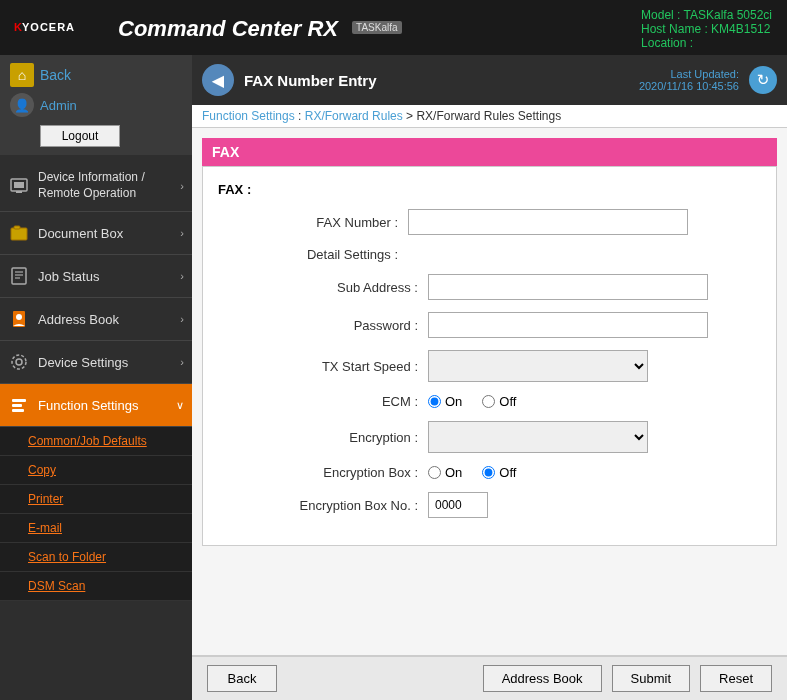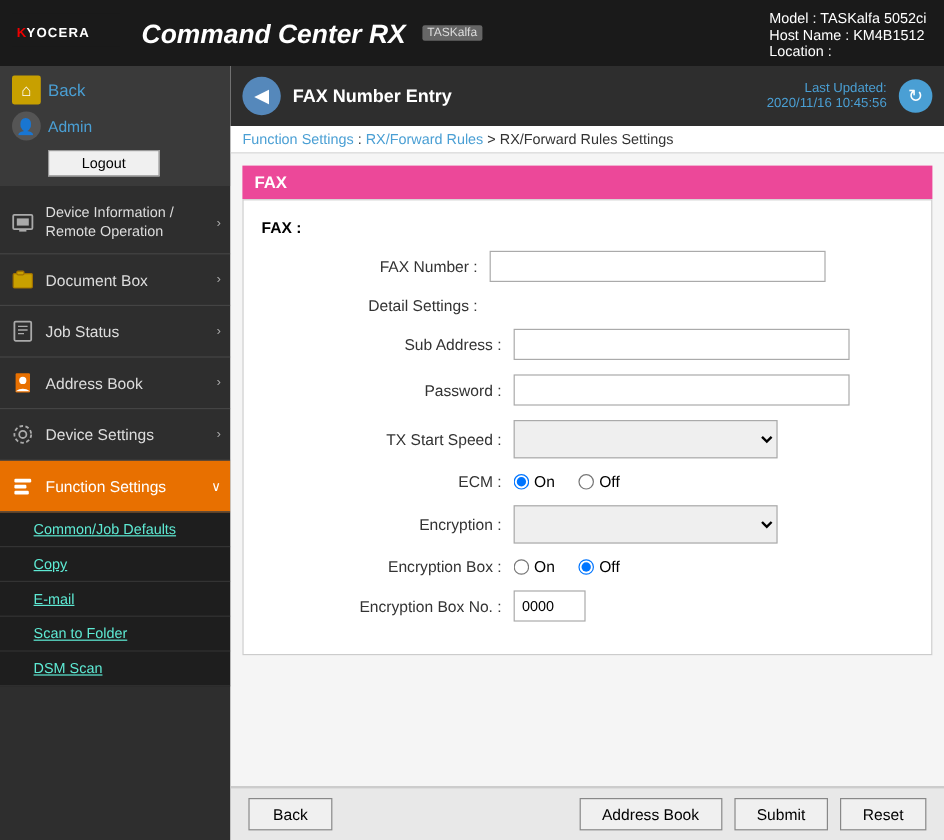--- a/index.html
+++ b/index.html
@@ -29,21 +29,21 @@
       color: #fff;
       font-size: 26px;
       font-style: italic;
       font-weight: bold;
       margin-left: 10px;
     }
     #header .device-info {
       position: absolute;
       right: 15px;
       top: 8px;
-      color: #ffffff;
+      color: #22c55e;
       font-size: 12px;
       text-align: left;
     }
 
     
     #sidebar {
       position: absolute;
       left: 0;
       top: 55px;
       width: 192px;
@@ -96,21 +96,21 @@
       font-size: 13px;
     }
     .logout-btn {
       background: #f0f0f0;
       border: 1px solid #999;
       padding: 3px 12px;
       cursor: pointer;
       font-size: 12px;
       margin-left: 30px;
       margin-top: 2px;
-      width: 93px;
+      width: 80px;
     }
 
     .sidebar-nav {
       margin-top: 5px;
     }
     .nav-item {
       display: flex;
       align-items: center;
       padding: 10px 8px;
       border-bottom: 1px solid #444;
@@ -136,21 +136,21 @@
       align-items: center;
       justify-content: center;
     }
 
     
     .sub-nav {
       background: #1e1e1e;
     }
     .sub-nav-item {
       padding: 7px 12px 7px 28px;
-      color: #5eead4;
+      color: #f97316;
       cursor: pointer;
       font-size: 12px;
       border-bottom: 1px solid #333;
       text-decoration: underline;
     }
 
     
     #main {
       position: absolute;
       left: 192px;
@@ -428,20 +428,21 @@
             <rect x="3" y="14" width="12" height="3" rx="1" fill="#fff"></rect>
           </svg>
       </div>
       <span>Function Settings</span>
       <span class="nav-arrow" style="color:#fff;">∨</span>
     </div>
 
     <div class="sub-nav">
       <div class="sub-nav-item">Common/Job Defaults</div>
       <div class="sub-nav-item">Copy</div>
+      <div class="sub-nav-item">Printer</div>
       <div class="sub-nav-item">E-mail</div>
       <div class="sub-nav-item">Scan to Folder</div>
       <div class="sub-nav-item">DSM Scan</div>
     </div>
   </div>
 </div>
 
 <div id="main">
 
   <div class="top-bar">

